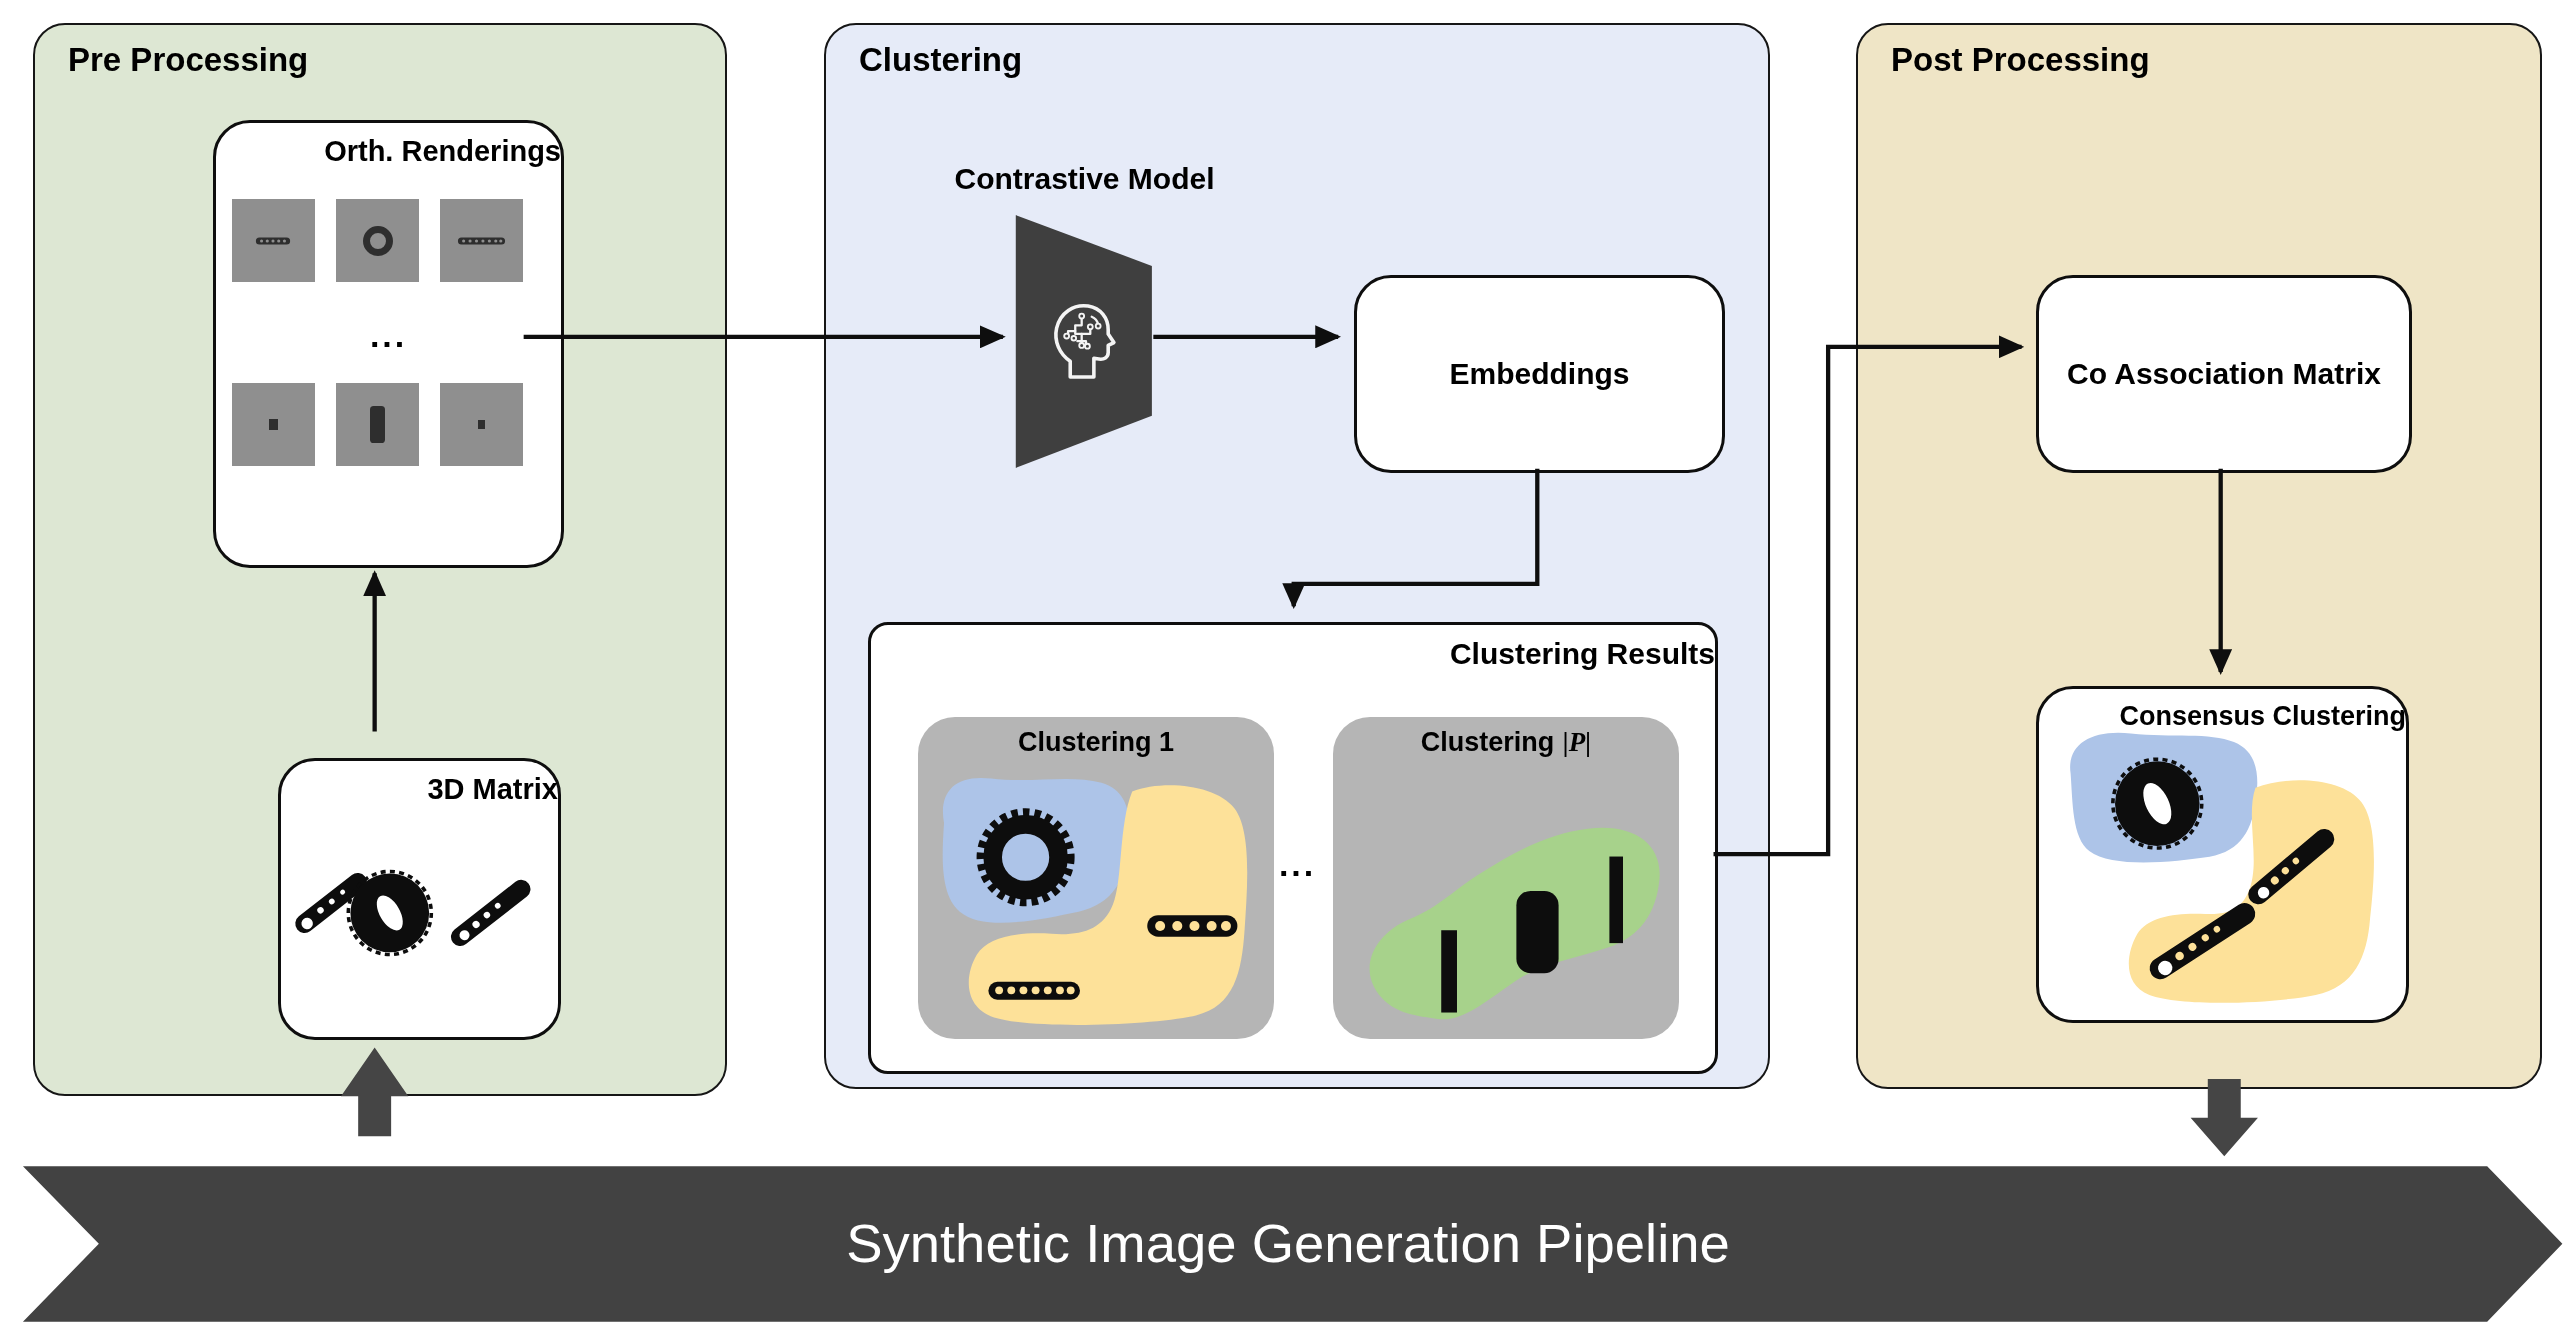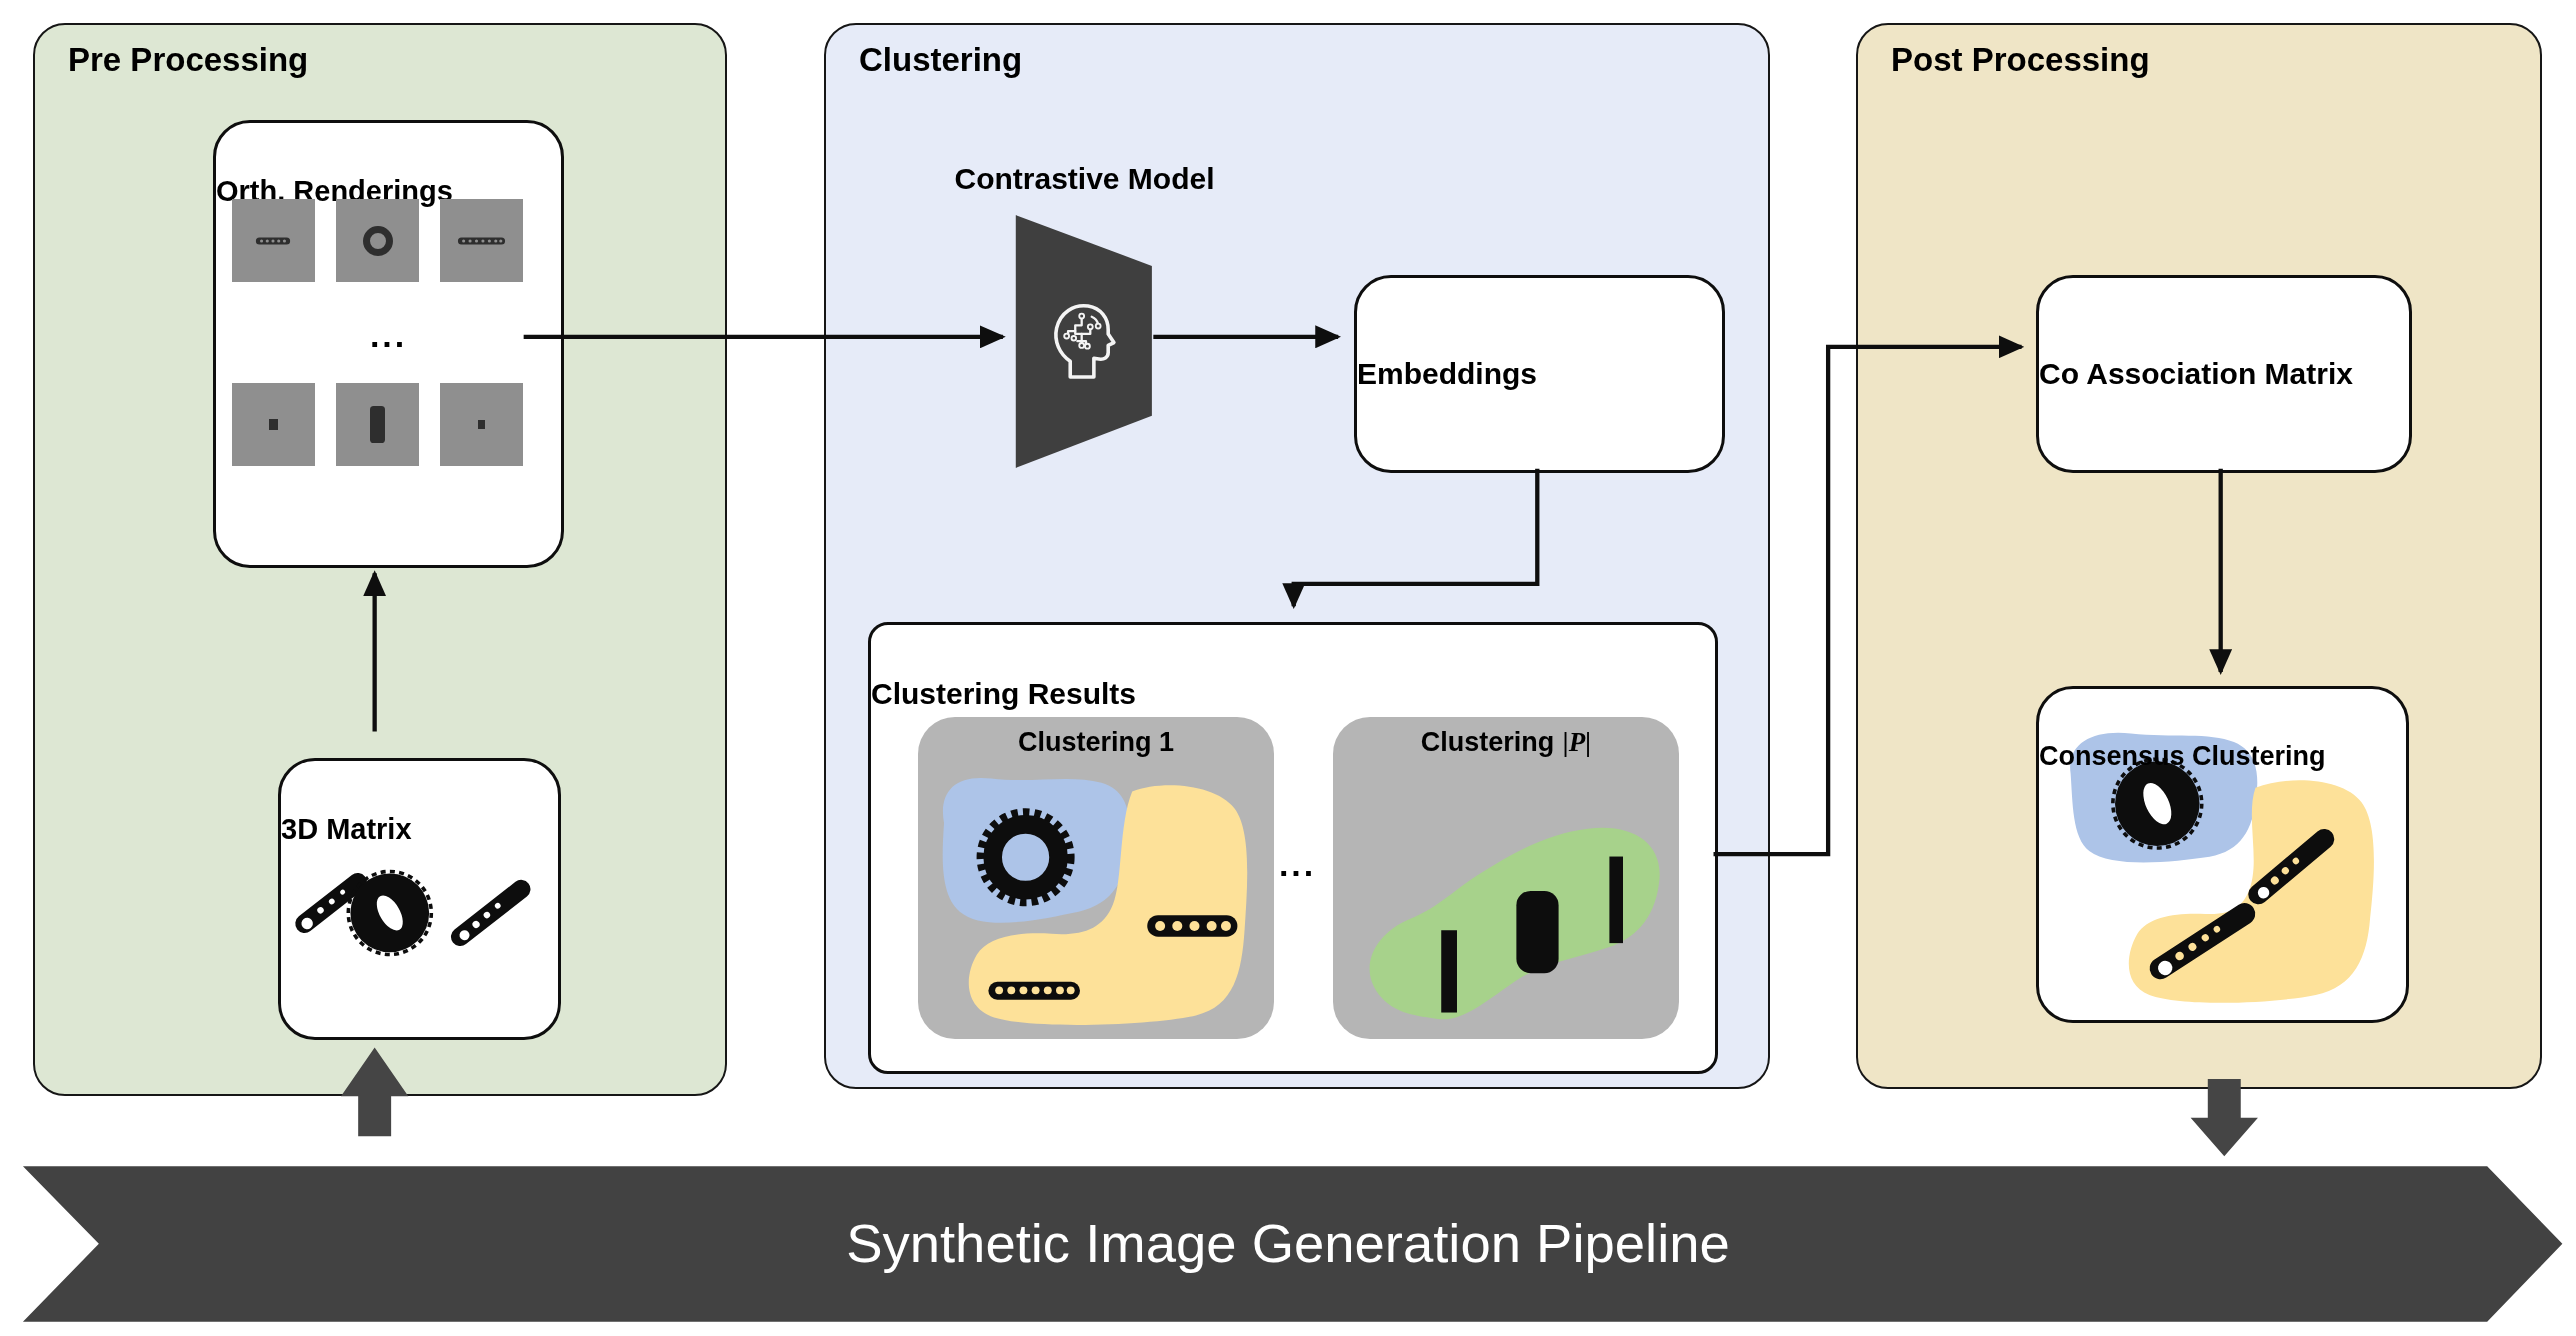--- a/index.html
+++ b/index.html
@@ -13,24 +13,24 @@
   .sec-pre  { left:33px;  top:23px; width:690px;  height:1069px; background:var(--pre-bg); }
   .sec-clu  { left:824px; top:23px; width:942px; height:1062px; background:var(--clu-bg); }
   .sec-post { left:1856px; top:23px; width:682px;  height:1062px; background:var(--post-bg); }
   .sec-label {
     position:absolute; top:15.8px; left:33px; font-size:33px; font-weight:bold; letter-spacing:0;
   }
   .wbox {
     position:absolute; background:#ffffff; border:3.6px solid #0e0e0e; border-radius:37px;
   }
   .wbox-title {
-    position:absolute; top:11.5px; left:0; width:100%; text-align:left;
-    font-size:29px; font-weight:bold; white-space:nowrap;margin-top:40px;
-  }
-  .centerbox { display:flex; align-items:center; 
+    position:absolute; top:11.5px; left:0; width:100%; text-align:right;
+    font-size:29px; font-weight:bold; white-space:nowrap;
+  }
+  .centerbox { display:flex; align-items:center; justify-content:center;
     font-size:30px; font-weight:bold; text-align:center; }
   
   .thumb {
     position:absolute; width:83px; height:83px; background:var(--thumb-gray);
     display:flex; align-items:center; justify-content:center;
   }
   .ellipsis {
     position:absolute; font-size:34px; font-weight:bold; letter-spacing:2.9px; line-height:1;
   }
   .ring {

